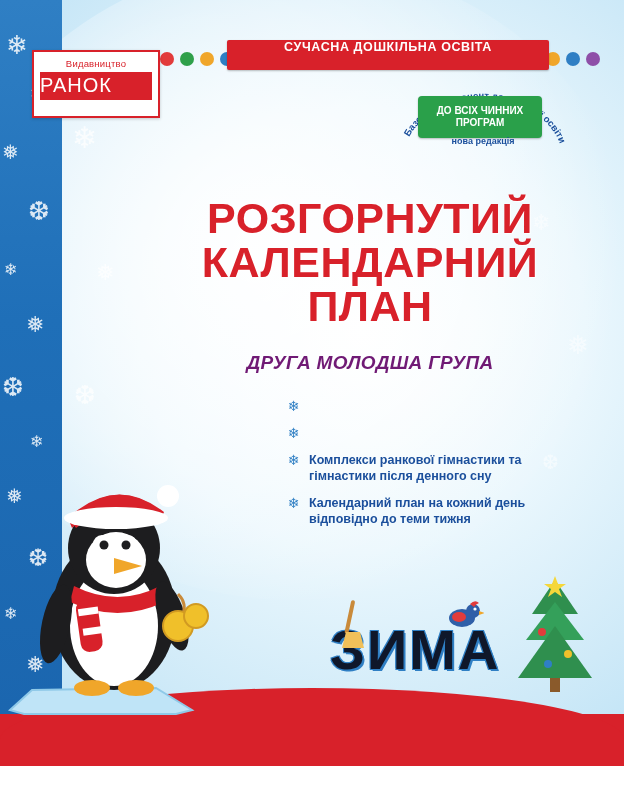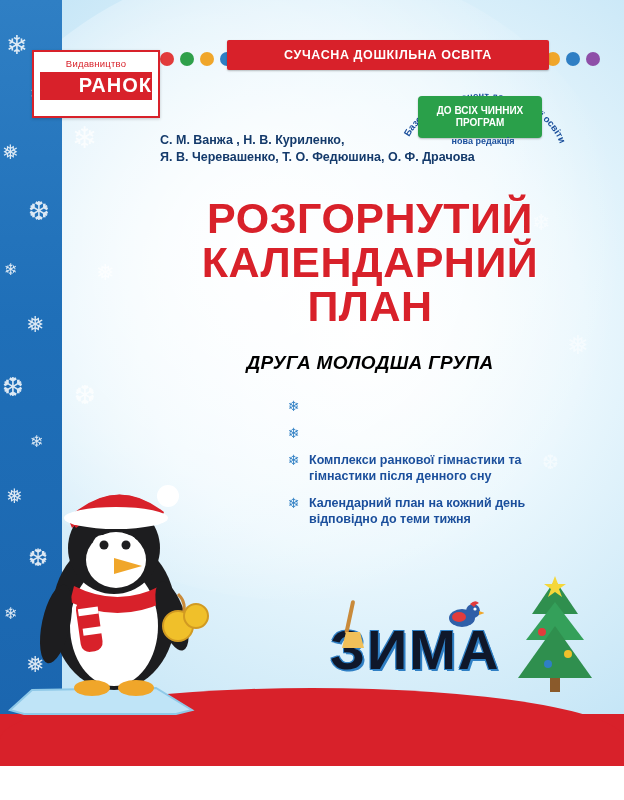--- a/index.html
+++ b/index.html
@@ -36,40 +36,40 @@
   .panel .pflake{position:absolute;color:#ffffff;opacity:.75;}
   
   .dots{
     position:absolute;left:160px;top:46px;width:440px;height:26px;
     display:flex;align-items:center;gap:6px;z-index:6;
   }
   .dot{width:14px;height:14px;border-radius:50%;flex:0 0 auto;}
   .ribbon{
     position:absolute;left:227px;top:40px;width:322px;height:30px;
     background:#d8212a;border-radius:2px;z-index:7;
-    display:flex;align-items:center;justify-content:center;
+    display:flex;justify-content:center;
     box-shadow:0 1px 2px rgba(0,0,0,.25);
   }
   .ribbon span{
     color:#fff;font-weight:bold;font-size:12.5px;letter-spacing:.6px;
     white-space:nowrap;
   }
   
   .logo{
     position:absolute;left:32px;top:50px;width:124px;height:64px;z-index:8;
     background:#ffffff;border:2px solid #d8212a;
     box-shadow:0 1px 3px rgba(0,0,0,.2);
   }
   .logo .l1{
     color:#d8212a;font-size:9.5px;text-align:center;margin-top:6px;font-weight:400;
     letter-spacing:.2px;
   }
   .logo .l2{
-    margin:3px 6px 0 6px;background:#d8212a;color:#fff;text-align:right;
-    font-weight:bold;font-size:20px;letter-spacing:1px;padding:2px 0 3px 7px;
+    margin:3px 6px 0 6px;background:#d8212a;color:#fff;text-align:left;
+    font-weight:normal;font-size:20px;letter-spacing:1px;padding:2px 0 3px 0;
   }
   
   .seal{
     position:absolute;left:398px;top:72px;width:170px;height:88px;z-index:8;
   }
   .seal .core{
     position:absolute;left:20px;top:24px;width:124px;height:42px;
     background:#2aa04a;border-radius:4px;
     display:flex;flex-direction:column;align-items:center;justify-content:center;
     box-shadow:0 1px 2px rgba(0,0,0,.25);
@@ -87,21 +87,21 @@
   }
   
   .title{
     position:absolute;left:150px;top:196px;width:440px;z-index:6;text-align:center;
     color:#d8212a;font-weight:bold;font-size:43px;line-height:44px;
     letter-spacing:.5px;
     text-shadow:1px 1px 0 rgba(255,255,255,.9);
   }
   .subtitle{
     position:absolute;left:150px;top:352px;width:440px;z-index:6;text-align:center;
-    color:#000000;font-weight:bold;font-style:italic;font-size:19px;letter-spacing:.3px;
+    color:#701a75;font-weight:bold;font-style:italic;font-size:19px;letter-spacing:.3px;
   }
   
   .bullets{
     position:absolute;left:286px;top:398px;width:290px;z-index:6;
   }
   .bullet{
     display:flex;align-items:flex-start;margin-bottom:11px;
   }
   .bullet .bi{
     flex:0 0 auto;width:15px;height:15px;margin:1px 8px 0 0;color:#2f7fc4;
@@ -205,24 +205,20 @@
         <textPath href="#arcT" startOffset="4%">Базовий компонент дошкільної освіти</textPath>
       </text>
     </svg>
     <div class="core">
       <span>ДО ВСІХ ЧИННИХ</span>
       <span>ПРОГРАМ</span>
     </div>
     <div class="sub">нова редакція</div>
   </div>
 
-  <div class="authors">
-    <div>С. М. Ванжа , Н. В. Куриленко,</div>
-    <div>Я. В. Черевашенко, Т. О. Федюшина, О. Ф. Драчова</div>
-  </div>
 
   <div class="title">
     <div>РОЗГОРНУТИЙ</div>
     <div>КАЛЕНДАРНИЙ</div>
     <div>ПЛАН</div>
   </div>
 
   <div class="subtitle">ДРУГА МОЛОДША ГРУПА</div>
 
   <div class="bullets">

